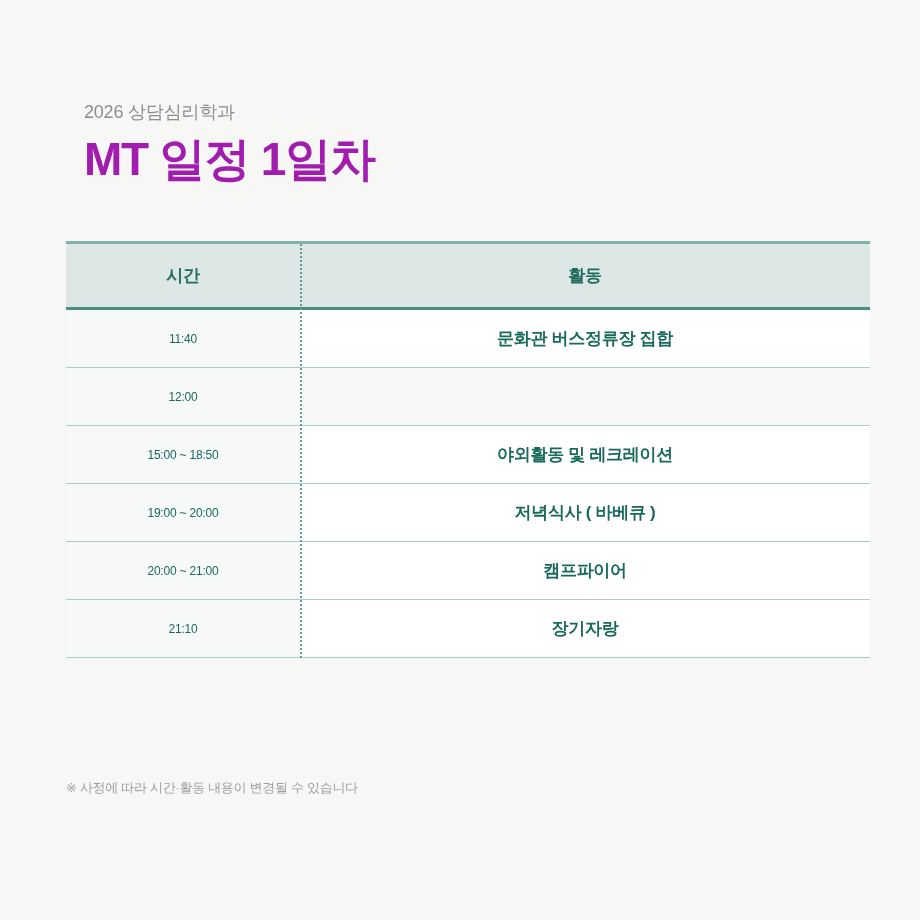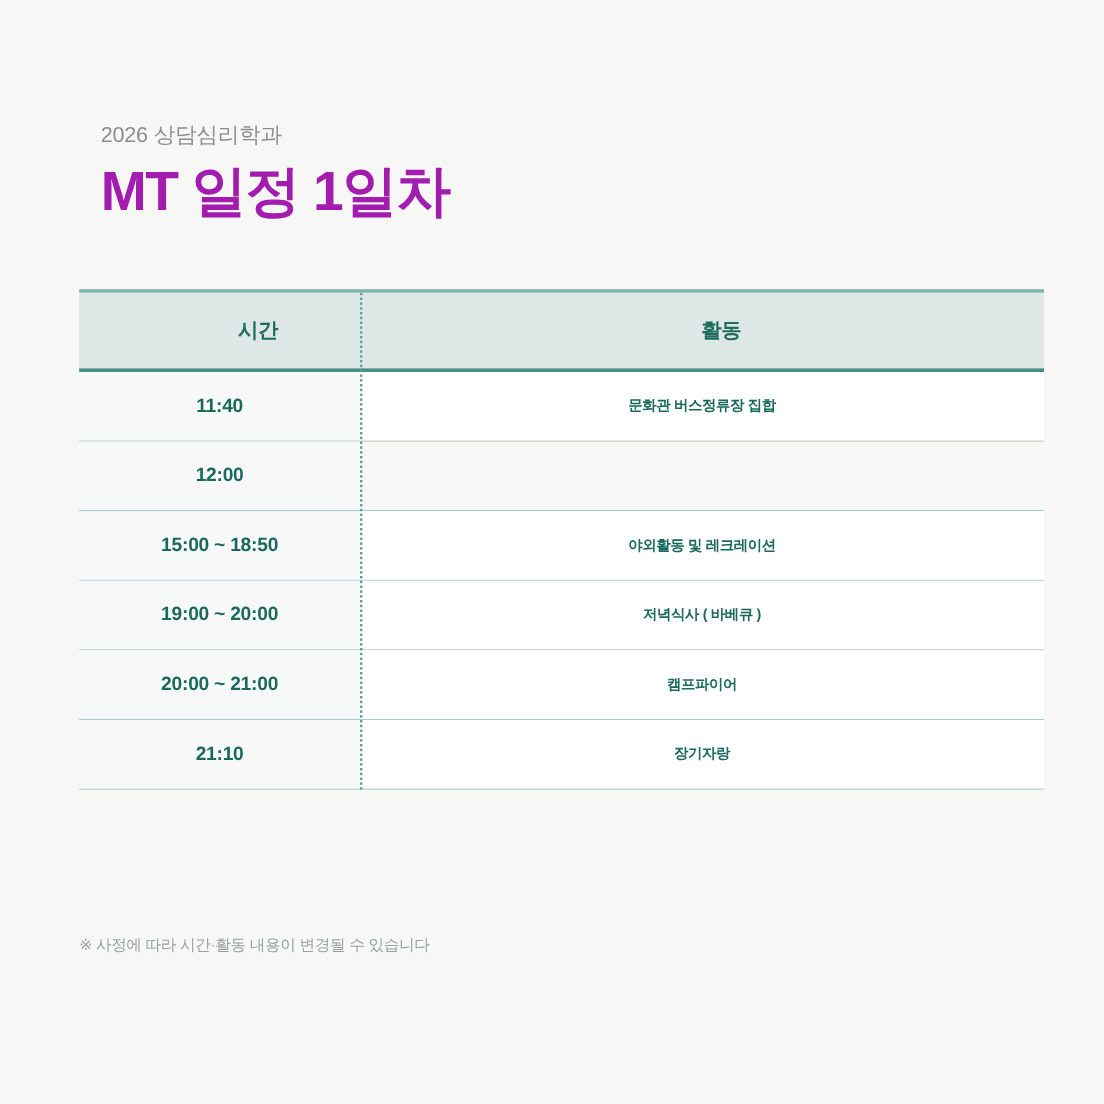--- a/index.html
+++ b/index.html
@@ -78,48 +78,47 @@
     align-items: center;
     justify-content: center;
     box-sizing: border-box;
   }
 
   
   .row-head {
     height: 66px;
     background: #dde7e5;
     border-bottom: 3px solid #4a8d82;
-    padding-left: 32px;
   }
   .row-head .cell-time,
   .row-head .cell-activity {
     font-size: 17px;
     font-weight: 700;
     color: #1f6b5e;
     letter-spacing: -0.3px;
   }
 
   
   .row-body {
     height: 58px;
     border-bottom: 1.5px solid #a8ccc6;
   }
   .row-body:last-of-type {
     border-bottom: 1.5px solid #a8ccc6;
   }
   .row-body .cell-time {
     background: #f7f8f8;
-    font-size: 16px;
-    font-weight: 700;
+    font-size: 12px;
+    font-weight: 400;
     color: #19695c;
     letter-spacing: -0.2px;
   }
   .row-body .cell-activity {
     background: #ffffff;
-    font-size: 12px;
+    font-size: 17px;
     font-weight: 700;
     color: #19695c;
     letter-spacing: -0.3px;
   }
 
   
   .dot-divider {
     position: absolute;
     left: 234px;
     top: 0;

